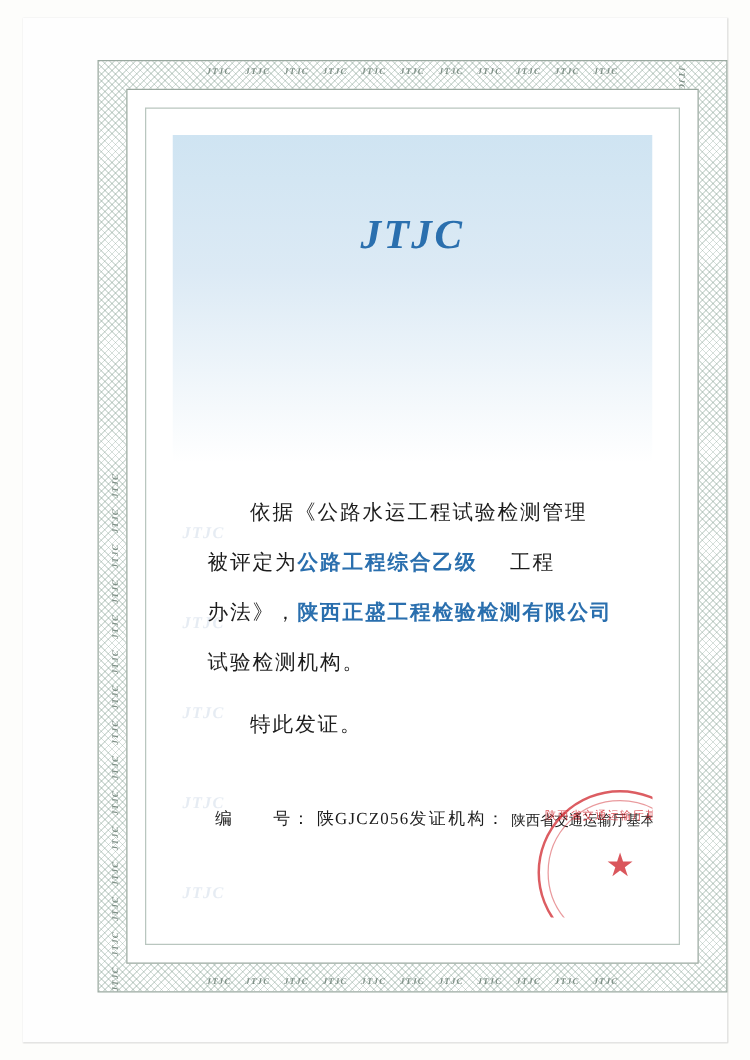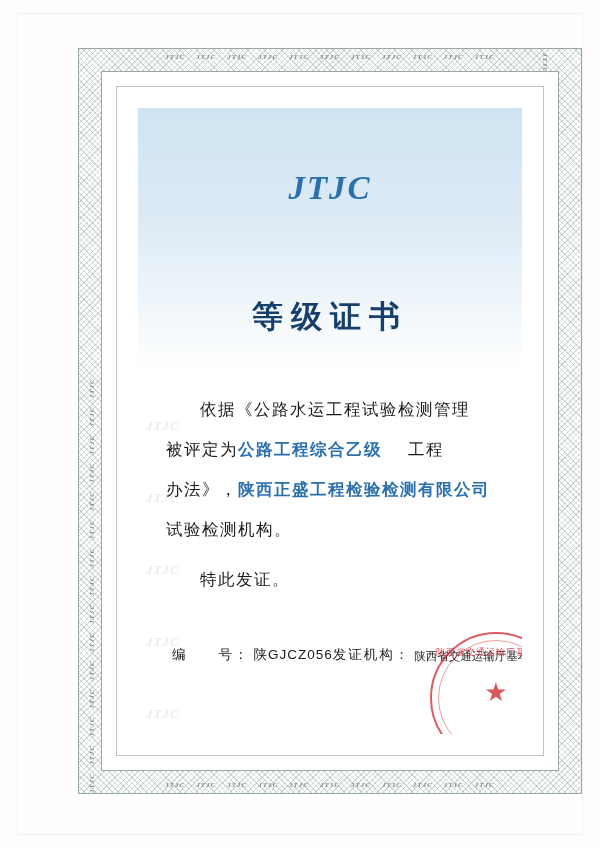--- a/index.html
+++ b/index.html
@@ -189,21 +189,21 @@
     letter-spacing: 1.5px;
   }
 
   
   .fields {
     position: absolute;
     left: 34px;
     right: 26px;
     top: 538px;
     z-index: 3;
-    font-family: Liberation Sans, sans-serif;
+    font-family: Liberation Serif, serif;
     font-size: 13.5px;
     color: #1c1c1c;
   }
   .field-row {
     display: flex;
     align-items: flex-end;
     margin-bottom: 15px;
     white-space: nowrap;
   }
   .field-label { letter-spacing: 2px; }
@@ -303,21 +303,20 @@
 
             <div class="wm" style="left:8px;   top:598px;">JTJC</div>
 
           </div>
 
           <div class="header-panel"></div>
 
           <div class="logo-text">JTJC</div>
 
 
-          <div class="title-sub">等级证书</div>
 
           <div class="body-block">
             <div class="body-line">
               <span class="indent"></span><span>依据《公路水运工程试验检测管理</span>
             </div>
             <div class="body-line">
               <span>被评定为</span><span class="hl-blue">公路工程综合乙级</span><span class="grade-gap"></span><span>工程</span>
             </div>
             <div class="body-line">
               <span>办法》，</span><span class="hl-blue">陕西正盛工程检验检测有限公司</span>

